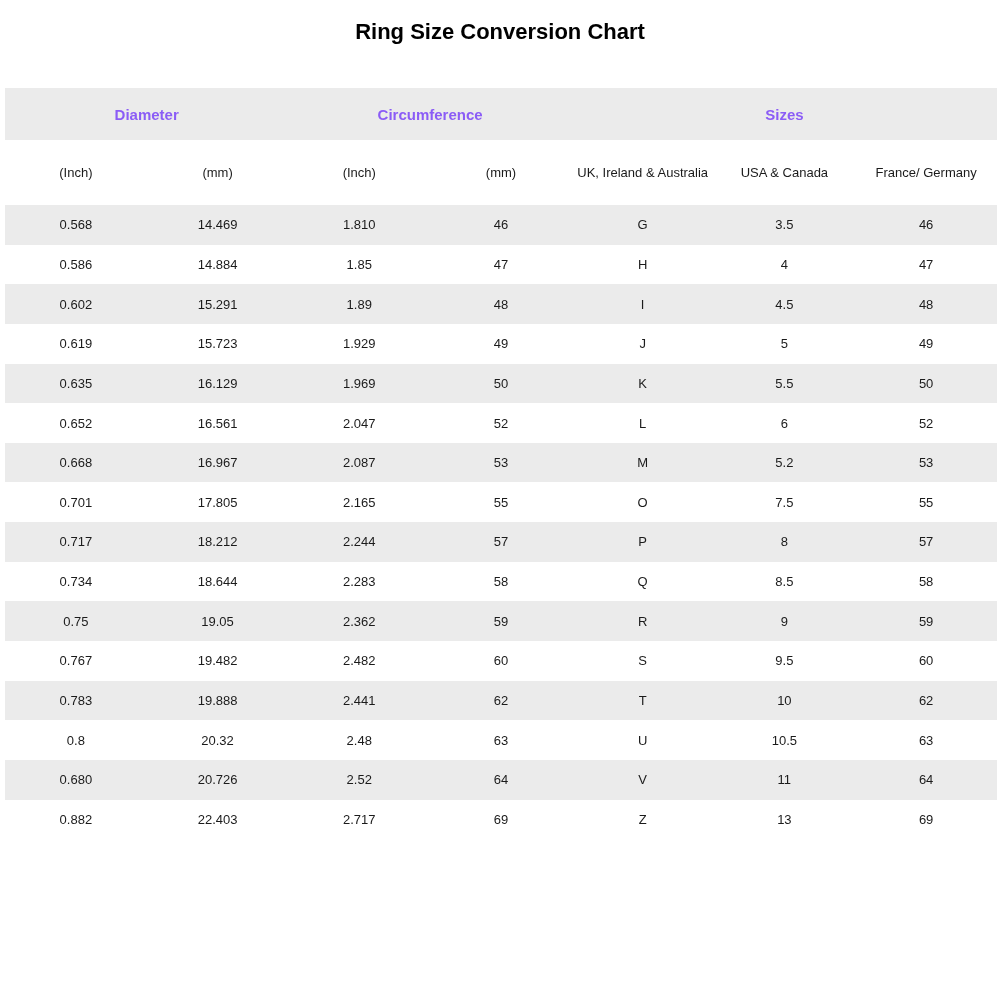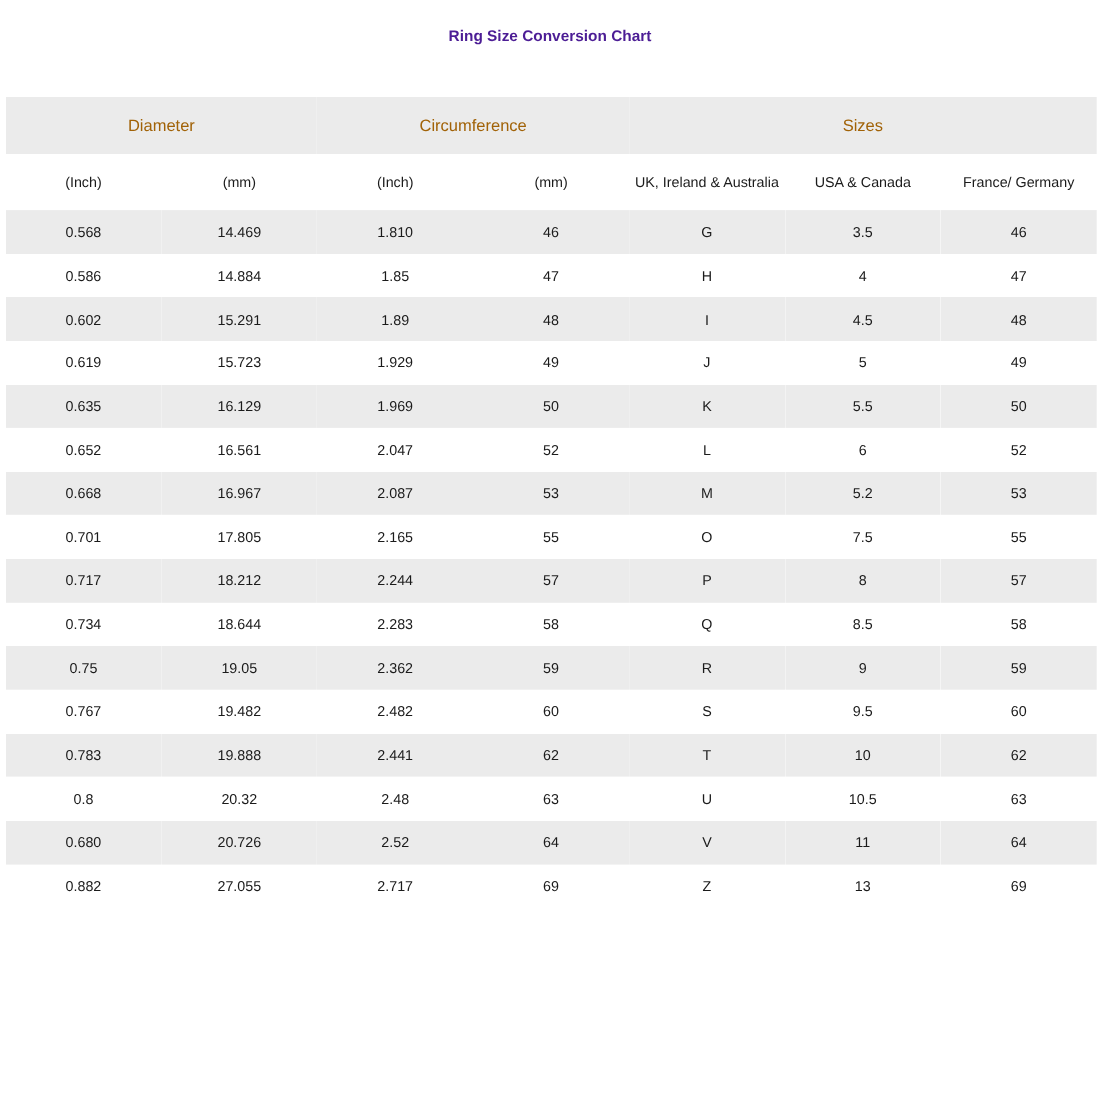--- a/index.html
+++ b/index.html
@@ -11,52 +11,52 @@
     width: 1000px;
     height: 1000px;
     background: #ffffff;
     font-family: "Liberation Sans", sans-serif;
     color: #1b1b1b;
     overflow: hidden;
   }
   .title {
     text-align: center;
     padding-top: 21px;
-    font-size: 14px;
+    font-size: 22px;
     line-height: 22px;
     font-weight: 700;
-    color: #4c1d95;
+    color: #000000;
   }
   table.conversion {
     border-collapse: collapse;
     table-layout: fixed;
     width: 992px;
     margin-left: 5px;
     margin-top: 45px;
   }
   table.conversion th,
   table.conversion td {
     text-align: center;
     vertical-align: middle;
     padding: 0 4px;
     overflow: hidden;
   }
   tr.group-row th {
     background: #ebebeb;
-    font-weight: 400;
+    font-weight: 700;
     font-size: 15px;
     height: 52px;
-    color: #a16207;
+    color: #8b5cf6;
   }
   tr.sub-row th {
     background: #ffffff;
     font-weight: 400;
     font-size: 13px;
     line-height: 16px;
-    height: 51px;
+    height: 65px;
   }
   tbody.data-body td {
     font-size: 13px;
     height: 39.65px;
   }
   tbody.data-body tr:nth-child(odd) {
     background: #ebebeb;
   }
   tbody.data-body tr:nth-child(even) {
     background: #ffffff;
@@ -218,21 +218,21 @@
           <td>0.680</td>
           <td>20.726</td>
           <td>2.52</td>
           <td>64</td>
           <td>V</td>
           <td>11</td>
           <td>64</td>
         </tr>
         <tr>
           <td>0.882</td>
-          <td>27.055</td>
+          <td>22.403</td>
           <td>2.717</td>
           <td>69</td>
           <td>Z</td>
           <td>13</td>
           <td>69</td>
         </tr>
       </tbody>
   </table>
 
 </div>

